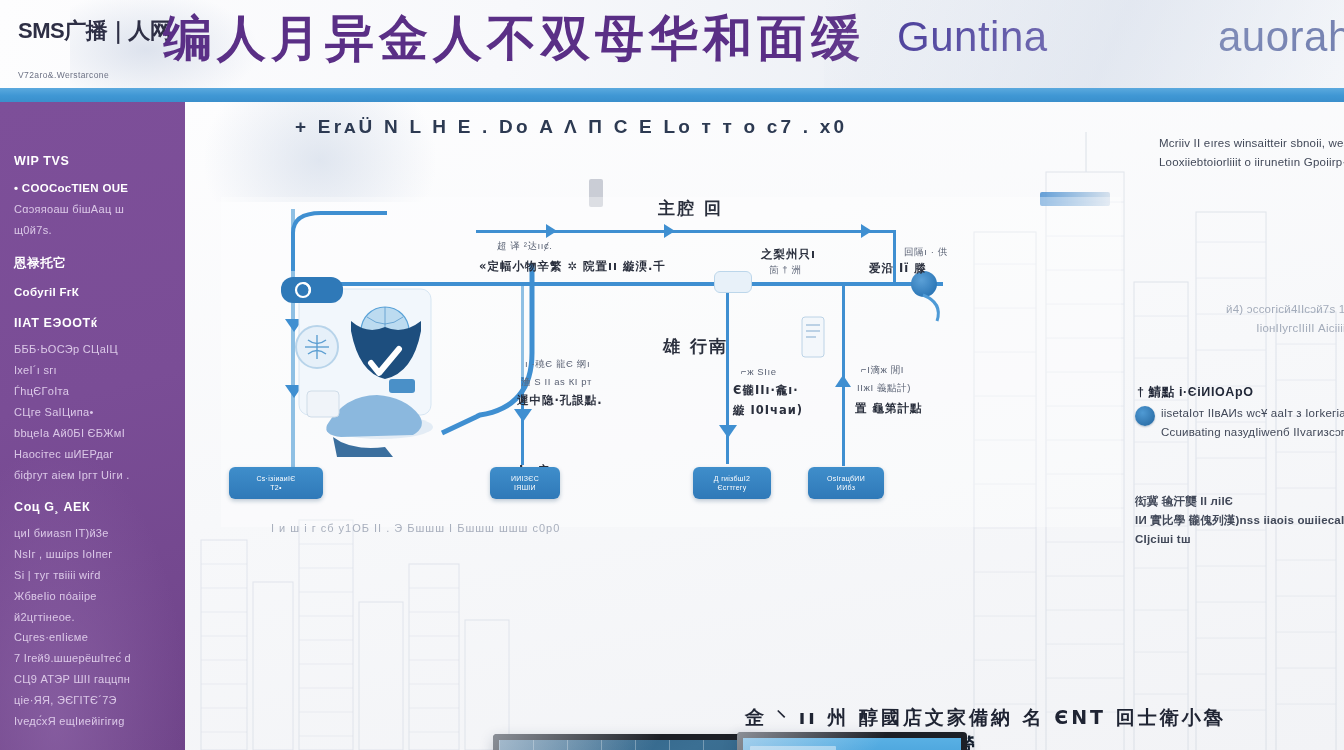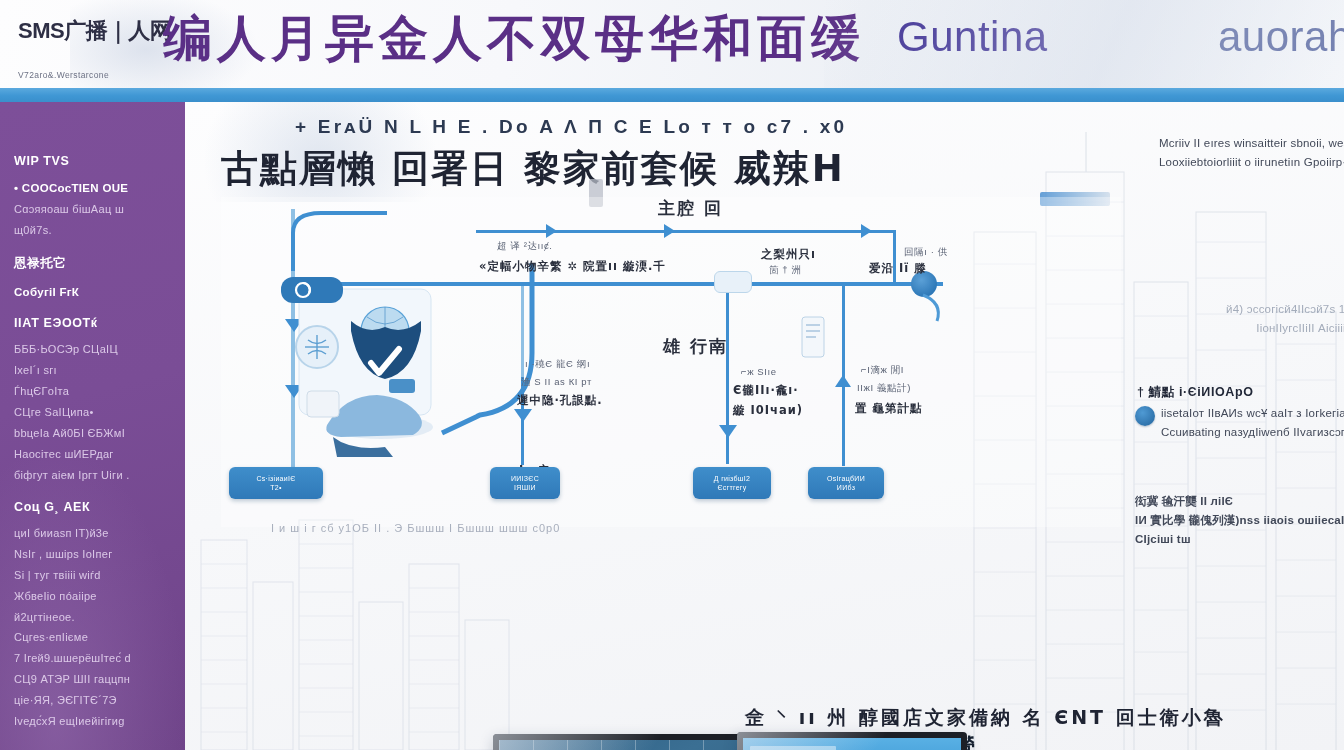--- a/index.html
+++ b/index.html
@@ -415,21 +415,20 @@
         <rect x="270" y="110" width="44" height="130"></rect>
         <g opacity=".6">
           <path d="M6 54 H52 M6 78 H52 M6 102 H52 M6 126 H52 M6 150 H52 M6 174 H52 M6 198 H52 M6 222 H52"></path>
           <path d="M104 34 H158 M104 58 H158 M104 82 H158 M104 106 H158 M104 130 H158 M104 154 H158 M104 178 H158 M104 202 H158 M104 226 H158"></path>
           <path d="M214 78 H264 M214 102 H264 M214 126 H264 M214 150 H264 M214 174 H264 M214 198 H264 M214 222 H264"></path>
         </g>
       </g>
     </svg>
 
     <div class="main-eyebrow">+ ErᴀÜ N L H E . Dᴏ Α Λ П C E   Lᴏ т т ᴏ ᴄ7 . х0</div>
-    <div class="main-title">古點層懶 回署日 黎家前套候 威辣H</div>
     <div class="title-smudge"></div>
     <div class="title-chip"></div>
 
     <div class="diagram">
       <div class="dg-frame"></div>
 
       <div class="lane lane-h" style="left:255px; top:33px; width:420px;"></div>
       <div class="arrow-r" style="left:325px; top:27px;"></div>
       <div class="arrow-r" style="left:443px; top:27px;"></div>
       <div class="arrow-r" style="left:640px; top:27px;"></div>

